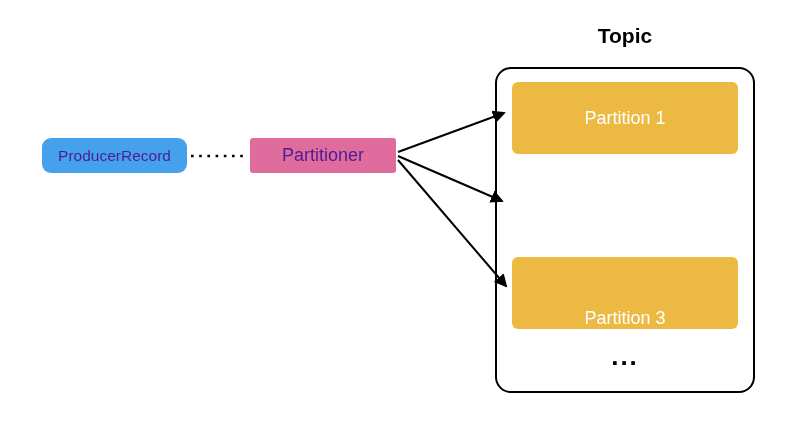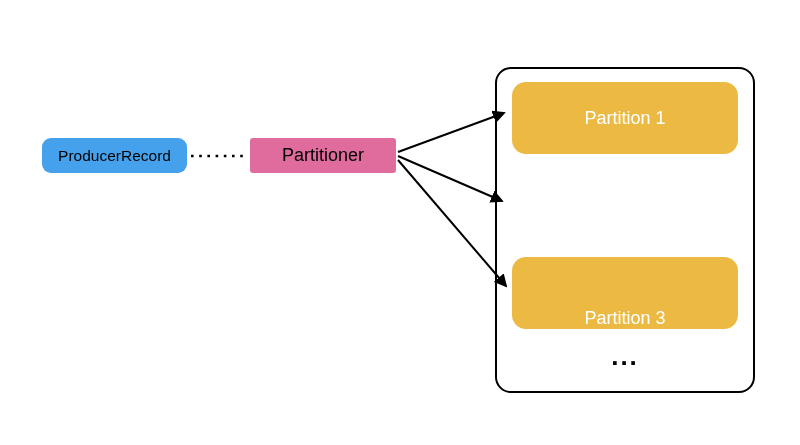--- a/index.html
+++ b/index.html
@@ -13,21 +13,21 @@
     width: 800px;
     height: 445px;
     background: #ffffff;
     overflow: hidden;
   }
   .node {
     position: absolute;
     display: flex;
     align-items: center;
     justify-content: center;
-    color: #000000;
+    color: #4c1d95;
     box-sizing: border-box;
   }
   .producer-box {
     left: 42px;
     top: 138px;
     width: 145px;
     height: 35px;
     background: #45A1EC;
     border-radius: 9px;
     font-size: 15.5px;
@@ -60,21 +60,21 @@
     border: 2px solid #000000;
     border-radius: 16px;
     background: #ffffff;
     box-sizing: border-box;
   }
   .partition-box {
     position: absolute;
     left: 15px;
     width: 226px;
     background: #ECBA43;
-    border-radius: 14px;
+    border-radius: 6px;
     display: flex;
     align-items: center;
     justify-content: center;
     color: #ffffff;
     font-size: 18px;
   }
   .partition-1 { top: 13px;  height: 72px; }
   .partition-2 { top: 102px; height: 70px; }
   .partition-3 { top: 188px; height: 72px; align-items: flex-end; }
   .more-indicator {
@@ -104,20 +104,21 @@
 <div class="canvas">
 
   <div class="node producer-box">
     <span>ProducerRecord</span>
   </div>
 
   <div class="node partitioner-box">
     <span>Partitioner</span>
   </div>
 
+  <div class="topic-title">Topic</div>
 
   <div class="topic-container">
     <div class="partition-box partition-1">
       <span>Partition 1</span>
     </div>
     <div class="partition-box partition-3">
       <span>Partition 3</span>
     </div>
     <div class="more-indicator">...</div>
   </div>

